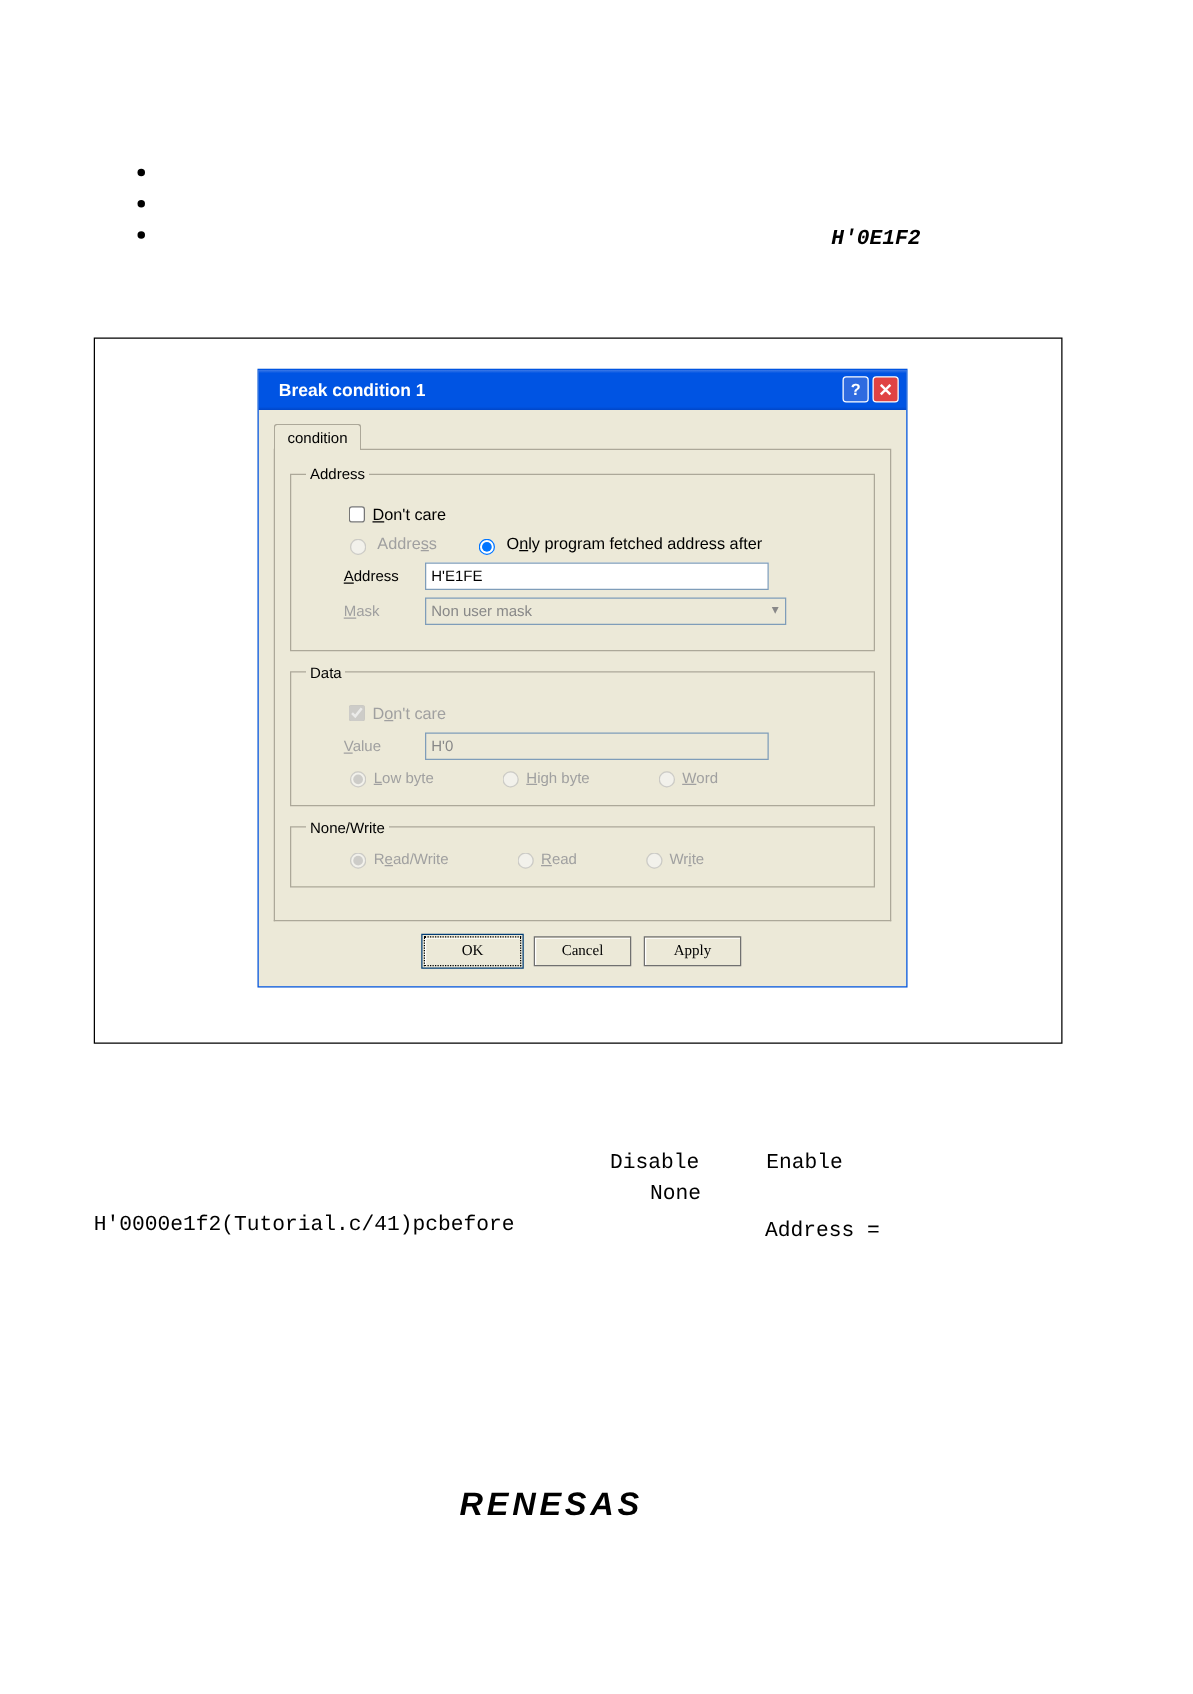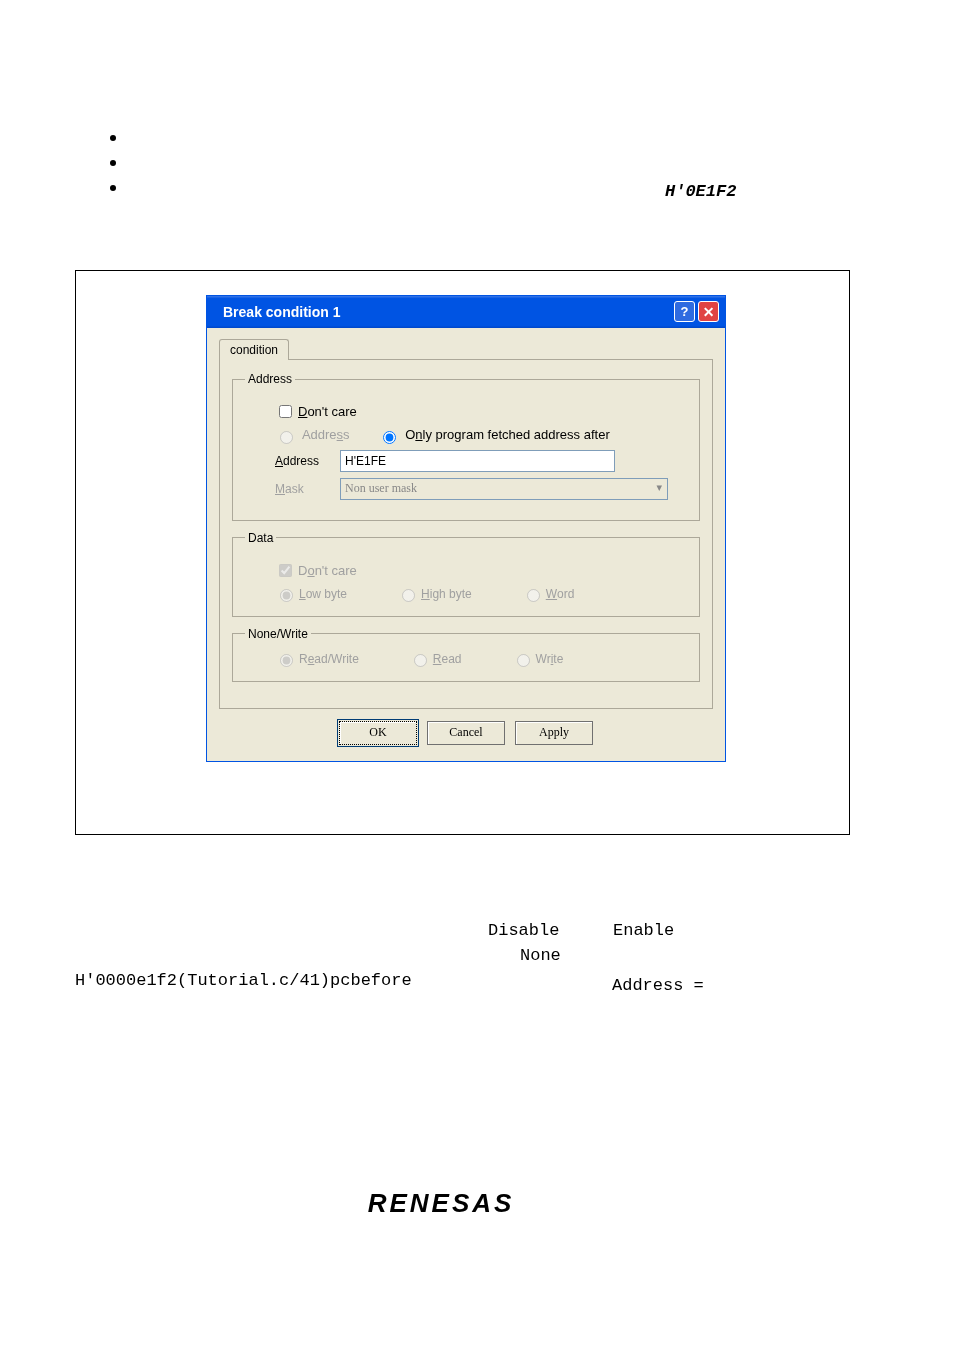--- a/index.html
+++ b/index.html
@@ -219,30 +219,34 @@
               O<span class="u">n</span>ly program fetched address after
             </label>
           </div>
           <div class="row">
             <span class="label-col" style="padding-left:30px;"><span class="u">A</span>ddress</span>
             <input type="text" style="width: 275px;" value="H'E1FE">
           </div>
           <div class="row">
             <span class="label-col disabled" style="padding-left:30px;"><span class="u">M</span>ask</span>
             <span class="combo-wrap">
-              <input type="text" class="disabled-input" disabled="" style="width: 328px; font-family: Liberation Serif, serif;" value="Non user mask">
+              <input type="text" class="disabled-input" disabled="" style="width: 289px;" value="Non user mask">
             </span>
           </div>
         </fieldset>
 
         <fieldset>
           <legend>Data</legend>
           <div class="row disabled" style="padding-left:30px;">
             <input type="checkbox" class="checkbox" checked="" disabled="" style="">
             <label>D<span class="u">o</span>n't care</label>
+          </div>
+          <div class="row">
+            <span class="label-col disabled" style="padding-left:30px;"><span class="u">V</span>alue</span>
+            <input type="text" class="disabled-input" disabled="" style="width: 275px;" value="H'0">
           </div>
           <div class="opts-row disabled">
             <label><input type="radio" class="radio" checked="" disabled="" style=""><span class="u">L</span>ow byte</label>
             <label><input type="radio" class="radio" disabled="" style=""><span class="u">H</span>igh byte</label>
             <label><input type="radio" class="radio" disabled="" style=""><span class="u">W</span>ord</label>
           </div>
         </fieldset>
 
         <fieldset>
           <legend>None/Write</legend>

